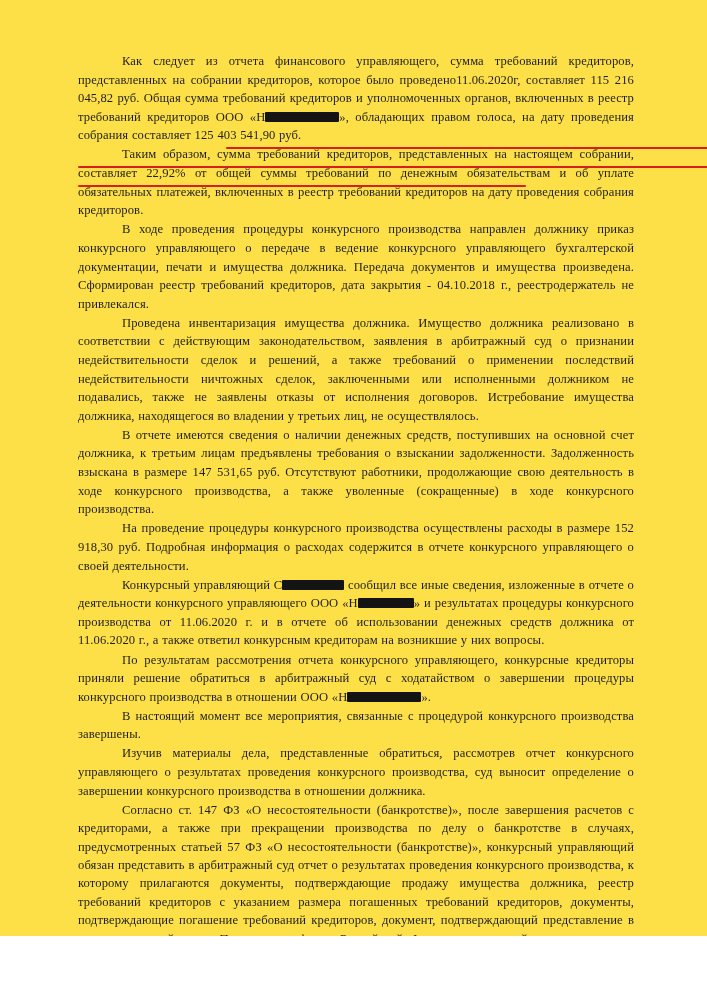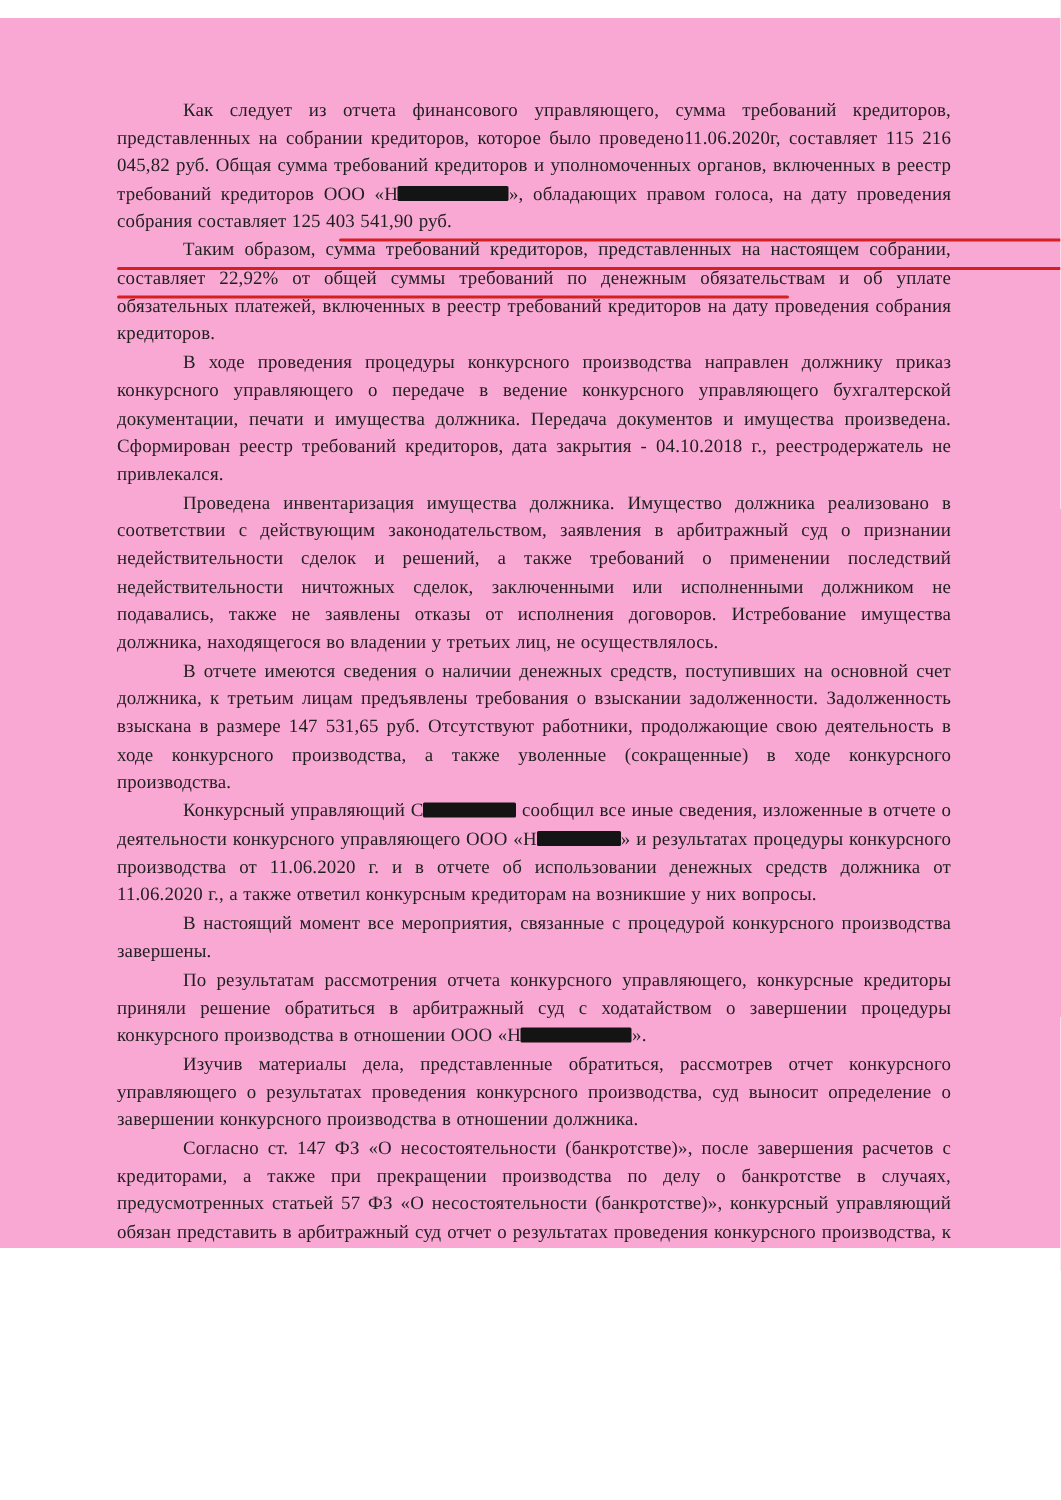--- a/index.html
+++ b/index.html
@@ -9,24 +9,23 @@
   }
   body {
     width: 707px;
     height: 1000px;
     font-family: "Liberation Serif", serif;
     color: #1a1a1a;
   }
   .page {
     position: relative;
     width: 707px;
-    height: 820px;
-    background: #f9a8d4;
+    height: 936px;
+    background: #fde047;
     overflow: hidden;
-    margin-top: 12px;
   }
   .doc-body {
     position: absolute;
     left: 78px;
     top: 52px;
     width: 556px;
   }
   p.para {
     margin: 0 0 0.5px 0;
     text-indent: 44px;
@@ -82,26 +81,27 @@
 
     <p class="para">Таким образом, сумма требований кредиторов, представленных на настоящем собрании, составляет 22,92% от общей суммы требований по денежным обязательствам и об уплате обязательных платежей, включенных в реестр требований кредиторов на дату проведения собрания кредиторов.</p>
 
     <p class="para">В ходе проведения процедуры конкурсного производства направлен должнику приказ конкурсного управляющего о передаче в ведение конкурсного управляющего бухгалтерской документации, печати и имущества должника. Передача документов и имущества произведена. Сформирован реестр требований кредиторов, дата закрытия - 04.10.2018 г., реестродержатель не привлекался.</p>
 
     <p class="para">Проведена инвентаризация имущества должника. Имущество должника реализовано в соответствии с действующим законодательством, заявления в арбитражный суд о признании недействительности сделок и решений, а также требований о применении последствий недействительности ничтожных сделок, заключенными или исполненными должником не подавались, также не заявлены отказы от исполнения договоров. Истребование имущества должника, находящегося во владении у третьих лиц, не осуществлялось.</p>
 
     <p class="para">В отчете имеются сведения о наличии денежных средств, поступивших на основной счет должника, к третьим лицам предъявлены требования о взыскании задолженности. Задолженность взыскана в размере 147 531,65 руб. Отсутствуют работники, продолжающие свою деятельность в ходе конкурсного производства, а также уволенные (сокращенные) в ходе конкурсного производства.</p>
 
 
+    <p class="para">На проведение процедуры конкурсного производства осуществлены расходы в размере 152 918,30 руб. Подробная информация о расходах содержится в отчете конкурсного управляющего о своей деятельности.</p>
 
     <p class="para"><span>Конкурсный управляющий С</span><span class="redact r-mid"></span><span> сообщил все иные сведения, изложенные в отчете о деятельности конкурсного управляющего ООО «Н</span><span class="redact r-short"></span><span>» и результатах процедуры конкурсного производства от 11.06.2020 г. и в отчете об использовании денежных средств должника от 11.06.2020 г., а также ответил конкурсным кредиторам на возникшие у них вопросы.</span></p>
 
+    <p class="para"><span>По результатам рассмотрения отчета конкурсного управляющего, конкурсные кредиторы приняли решение обратиться в арбитражный суд с ходатайством о завершении процедуры конкурсного производства в отношении ООО «Н</span><span class="redact r-xlong"></span><span>».</span></p>
+
     <p class="para">В настоящий момент все мероприятия, связанные с процедурой конкурсного производства завершены.</p>
-
-    <p class="para"><span>По результатам рассмотрения отчета конкурсного управляющего, конкурсные кредиторы приняли решение обратиться в арбитражный суд с ходатайством о завершении процедуры конкурсного производства в отношении ООО «Н</span><span class="redact r-xlong"></span><span>».</span></p>
 
     <p class="para">Изучив материалы дела, представленные обратиться, рассмотрев отчет конкурсного управляющего о результатах проведения конкурсного производства, суд выносит определение о завершении конкурсного производства в отношении должника.</p>
 
     <p class="para tight">Согласно ст. 147 ФЗ «О несостоятельности (банкротстве)», после завершения расчетов с кредиторами, а также при прекращении производства по делу о банкротстве в случаях, предусмотренных статьей 57 ФЗ «О несостоятельности (банкротстве)», конкурсный управляющий обязан представить в арбитражный суд отчет о результатах проведения конкурсного производства, к которому прилагаются документы, подтверждающие продажу имущества должника, реестр требований кредиторов с указанием размера погашенных требований кредиторов, документы, подтверждающие погашение требований кредиторов, документ, подтверждающий представление в территориальный орган Пенсионного фонда Российской Федерации сведений в соответствии с подпунктами 1 - 8 пункта 2 статьи 6 и пунктом 2 статьи 11 Федерального закона от 1 апреля 1996 года N 27-ФЗ "Об</p>
 
   </div>
 
   <div class="hl-layer">
     <div class="hl-underline" id="hl1"></div>
     <div class="hl-underline" id="hl2"></div>

